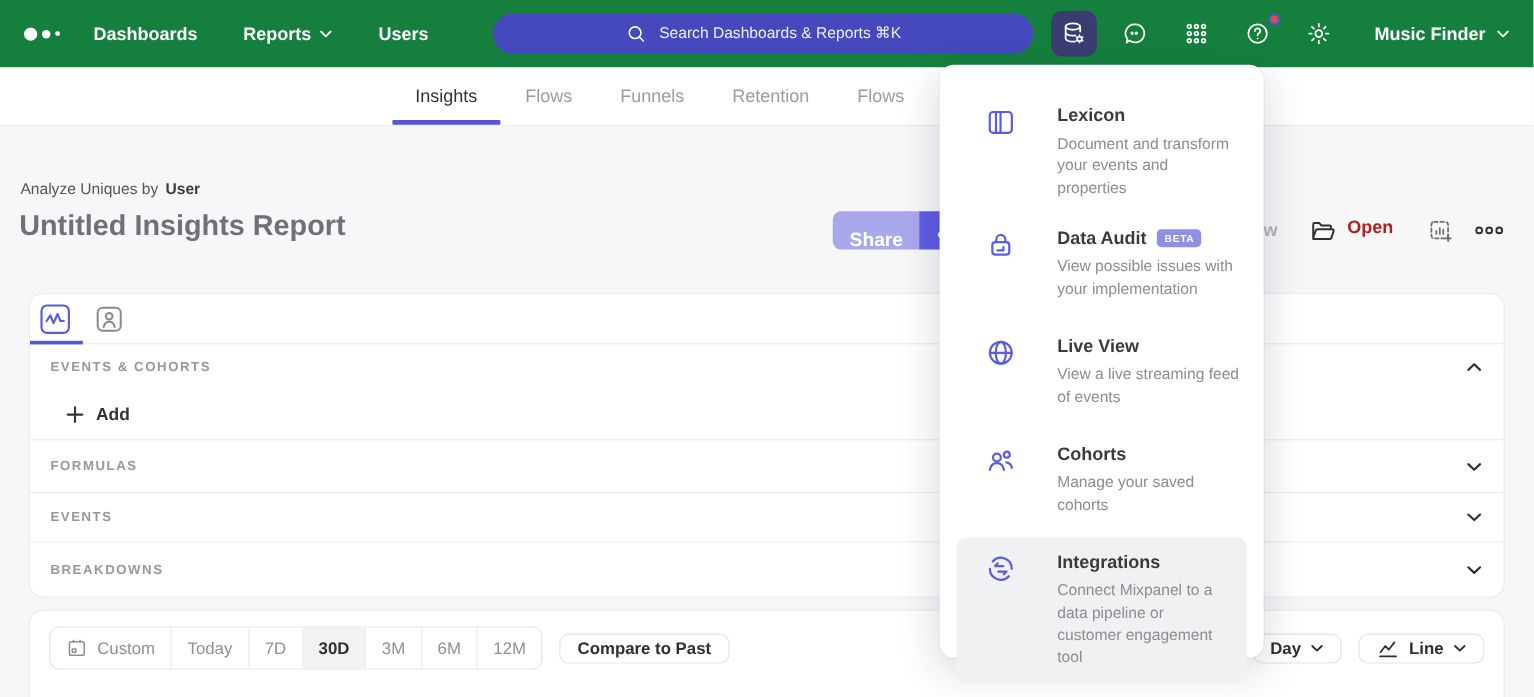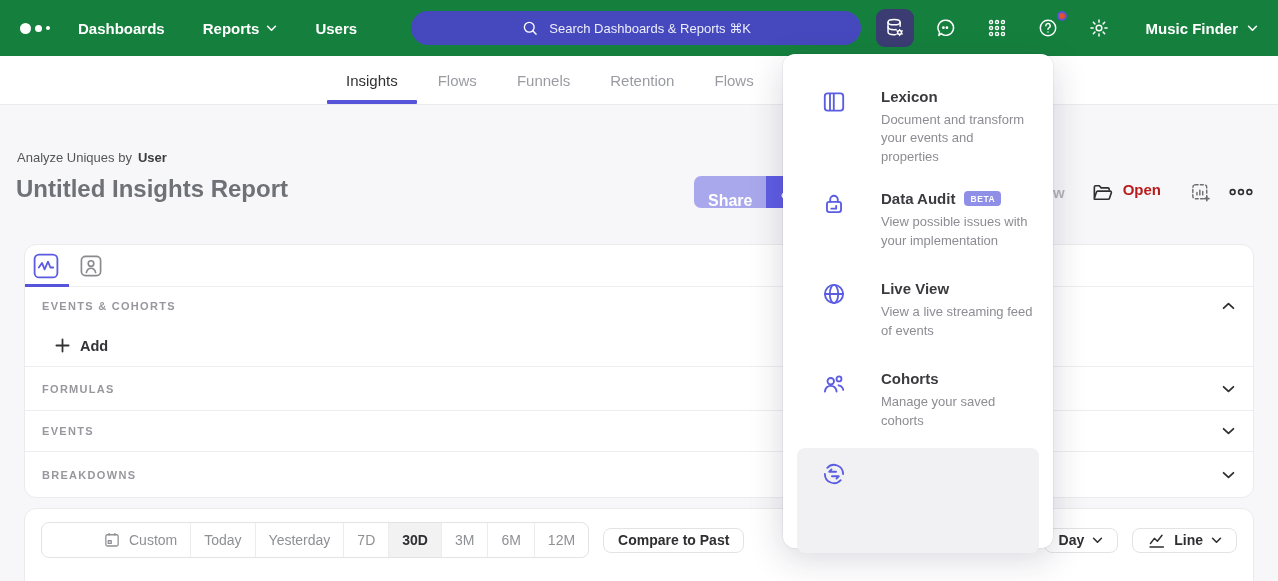--- a/index.html
+++ b/index.html
@@ -54,21 +54,21 @@
   .row-events { height:38px; }
   .row-add { height:41px; display:flex; align-items:center; gap:10px; padding-left:30px; cursor:pointer; }
   .row-add span { font-size:14.5px; font-weight:700; color:#333336; }
   .row-formulas { height:44px; border-top:1px solid #ededf0; }
   .row-filters { height:41px; border-top:1px solid #ededf0; }
   .row-breakdowns { height:46px; border-top:1px solid #ededf0; }
 
   
   .bottom-card { margin-top:10px; height:100px; padding:13px 16px; display:flex; align-items:flex-start; }
   .toolbar { display:flex; align-items:center; width:100%; }
-  .seg { display:flex; height:36px; border:1px solid #e3e3e6; border-radius:8px; overflow:hidden; background:#fff;padding-left:48px; }
+  .seg { display:flex; height:36px; border:1px solid #e3e3e6; border-radius:8px; overflow:hidden; background:#fff; }
   .seg-item { display:flex; align-items:center; gap:8px; padding:0 13px; font-size:14px; color:#8f9094; border-right:1px solid #ececef; cursor:pointer; white-space:nowrap; }
   .seg-item:last-child { border-right:none; }
   .seg-item.active { background:#f2f2f3; color:#2f2f31; font-weight:700; }
   .btn { display:flex; align-items:center; gap:8px; height:25px; padding:0 14px; border:1px solid #e3e3e6; border-radius:8px; background:#fff; font-size:14px; font-weight:700; color:#2f2f31; cursor:pointer; white-space:nowrap; }
   .compare-btn { margin-left:14px; }
   .toolbar-right { margin-left:auto; display:flex; gap:14px; }
 
   
   .menu-panel { position:absolute; left:783px; top:54px; width:270px; height:494px; background:#fff; border-radius:12px; box-shadow:0 10px 34px rgba(35,35,70,.18), 0 0 0 1px rgba(0,0,0,.04); z-index:40; padding-top:22px; }
   .menu-item { display:flex; gap:34px; padding:12px 20px 12px 38px; min-height:90px; cursor:pointer; }
@@ -272,21 +272,20 @@
         <div class="seg">
           <span class="seg-item">
             <svg width="18" height="18" viewBox="0 0 24 24" fill="none" stroke="#8f9094" stroke-width="1.7" stroke-linejoin="round">
               <rect x="3.8" y="5" width="16.4" height="15" rx="2"></rect>
               <path d="M8.3 2.8V6M15.7 2.8V6"></path>
               <rect x="7" y="13" width="4" height="3.6"></rect>
             </svg>
             <span>Custom</span>
           </span>
           <span class="seg-item">Today</span>
-          <span class="seg-item">Yesterday</span>
           <span class="seg-item">7D</span>
           <span class="seg-item active">30D</span>
           <span class="seg-item">3M</span>
           <span class="seg-item">6M</span>
           <span class="seg-item">12M</span>
         </div>
         <button class="btn compare-btn">Compare to Past</button>
 
         <div class="toolbar-right">
           <button class="btn">
@@ -387,16 +386,22 @@
     </div>
 
     <div class="menu-item highlight">
       <span class="menu-icon">
         <svg width="26" height="26" viewBox="0 0 24 24" fill="none" stroke="#5a5ce2" stroke-width="1.7" stroke-linecap="round" stroke-linejoin="round">
           <path d="M20.4 12a8.4 8.4 0 0 0-14.6-5.7"></path>
           <path d="M3.6 12a8.4 8.4 0 0 0 14.6 5.7"></path>
           <path d="M13.9 9.9H7.6l2.1-2.1M10.1 14.1h6.3l-2.1 2.1"></path>
         </svg>
       </span>
+      <span>
+        <span class="menu-title">
+            <span>Integrations</span>
+          </span>
+        <span class="menu-desc" style="display:block">Connect Mixpanel to a data pipeline or customer engagement tool</span>
+      </span>
     </div>
 
   </div>
 </div>
 
 </body></html>

